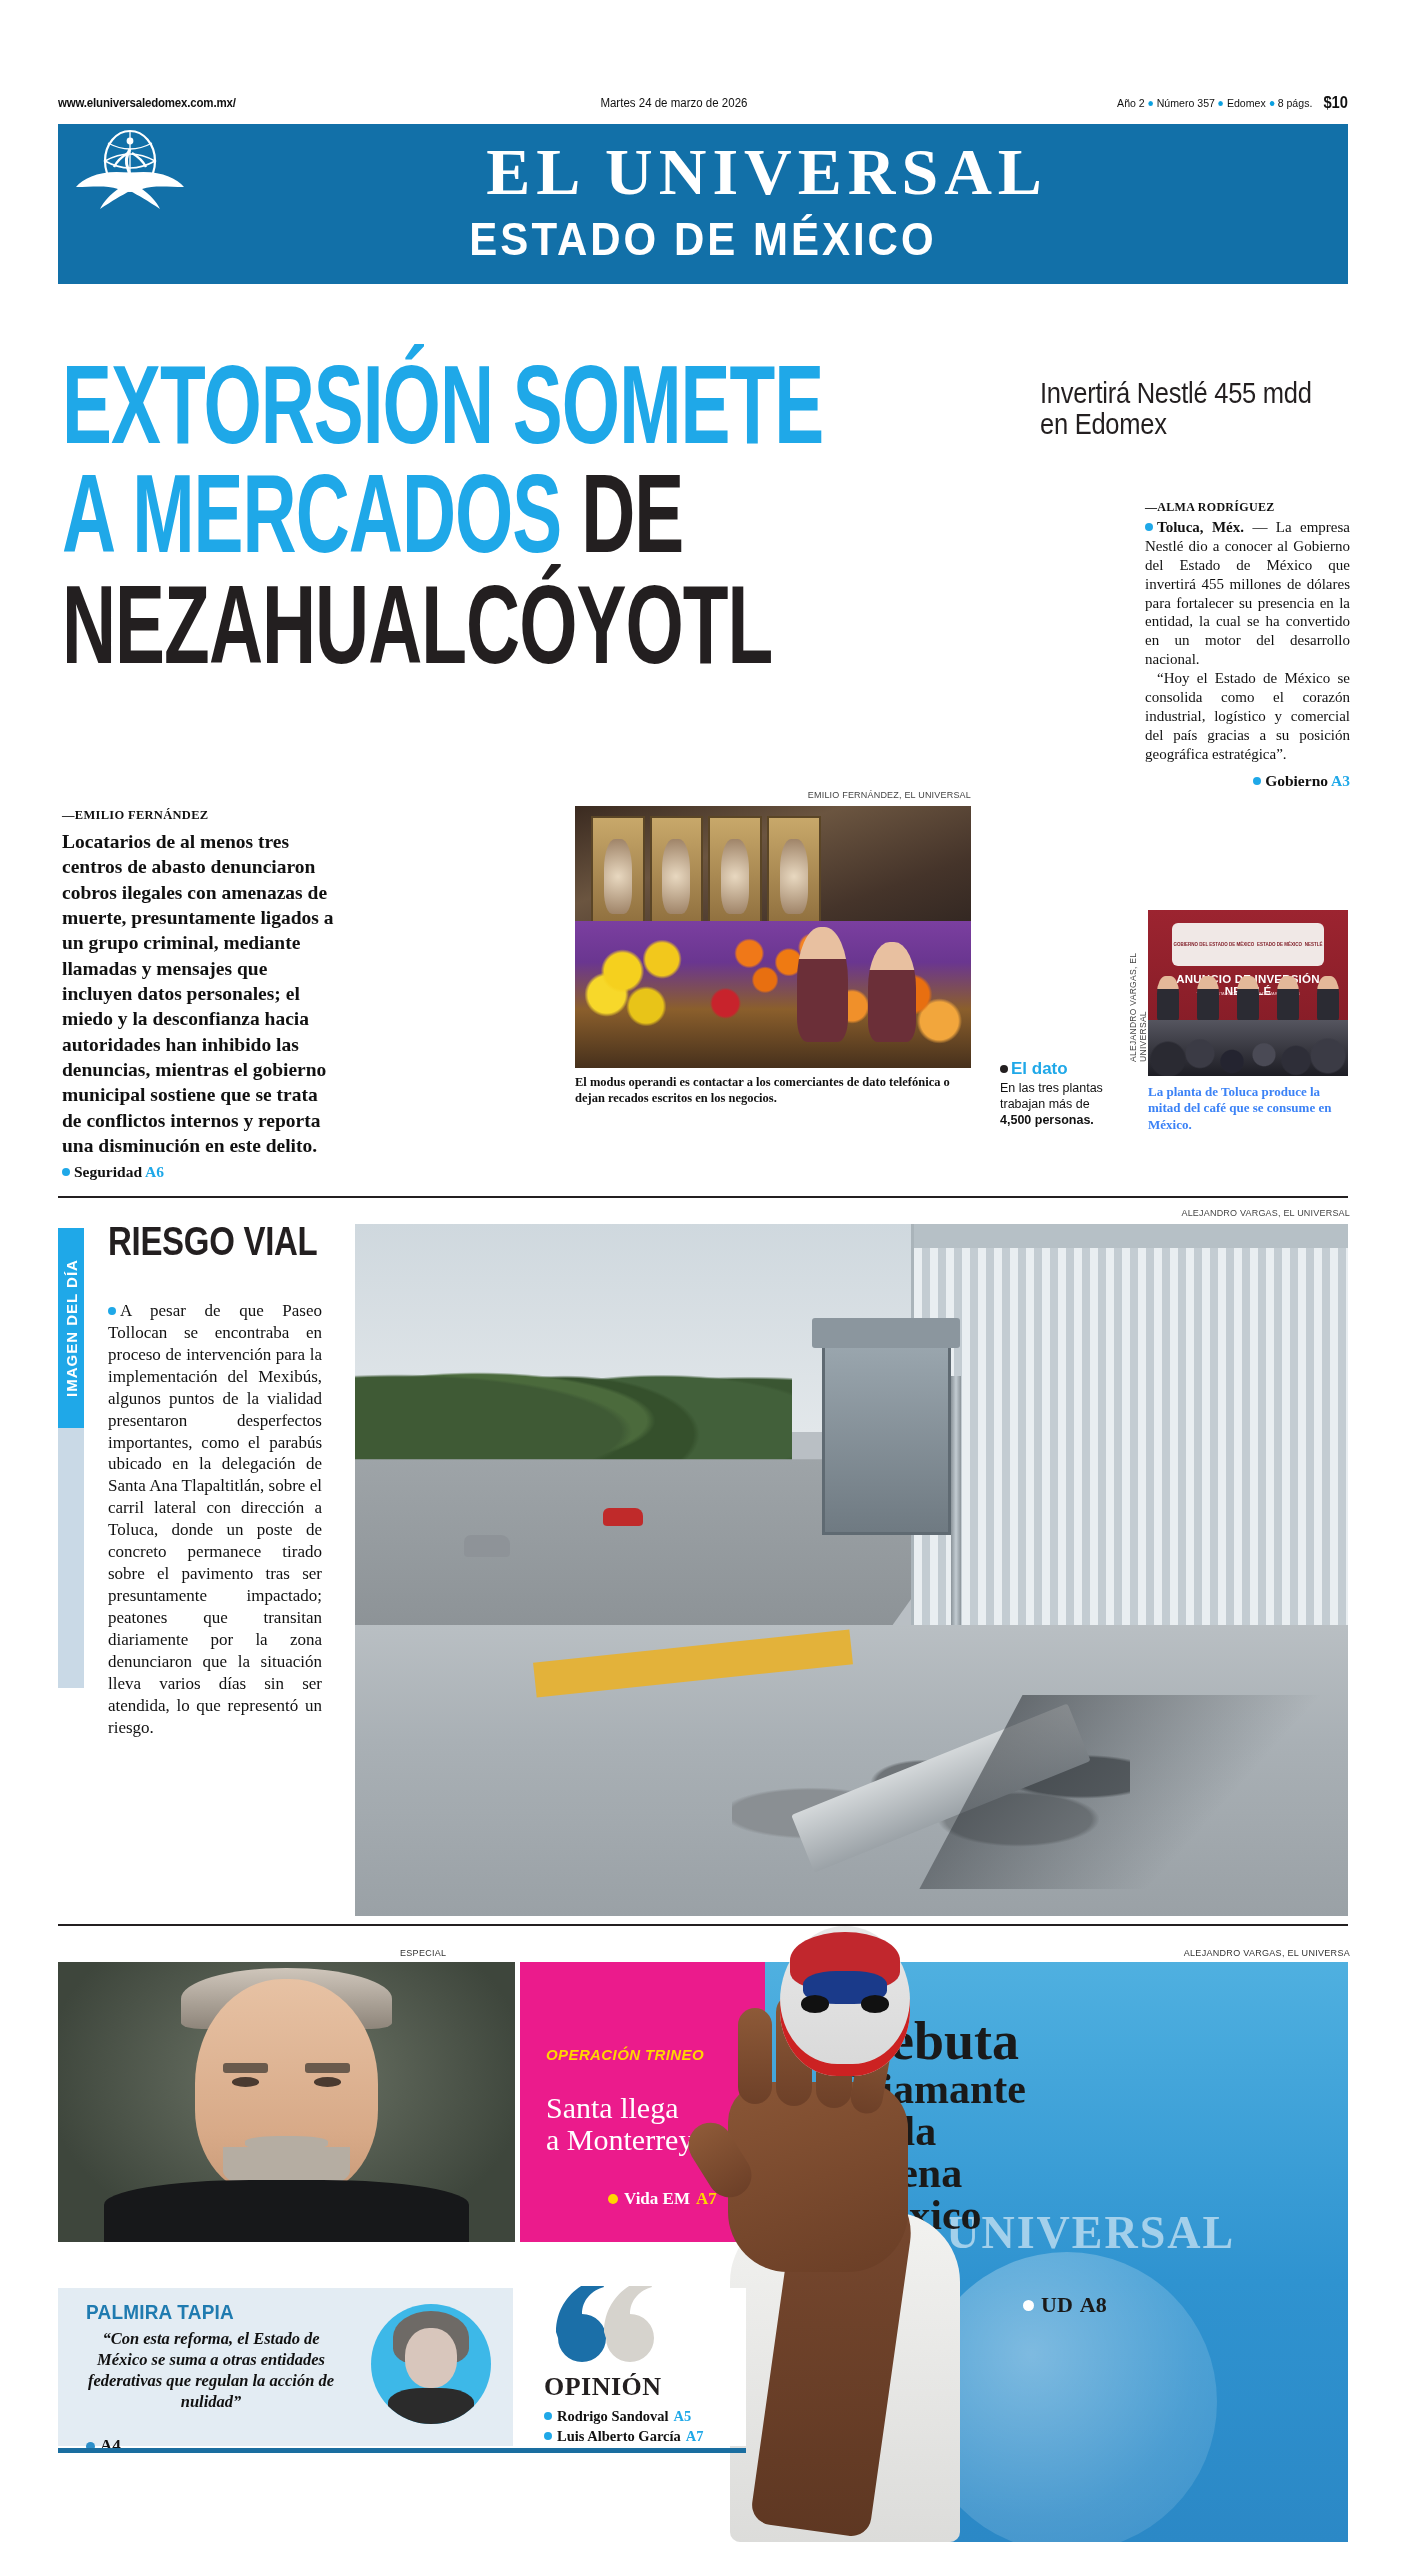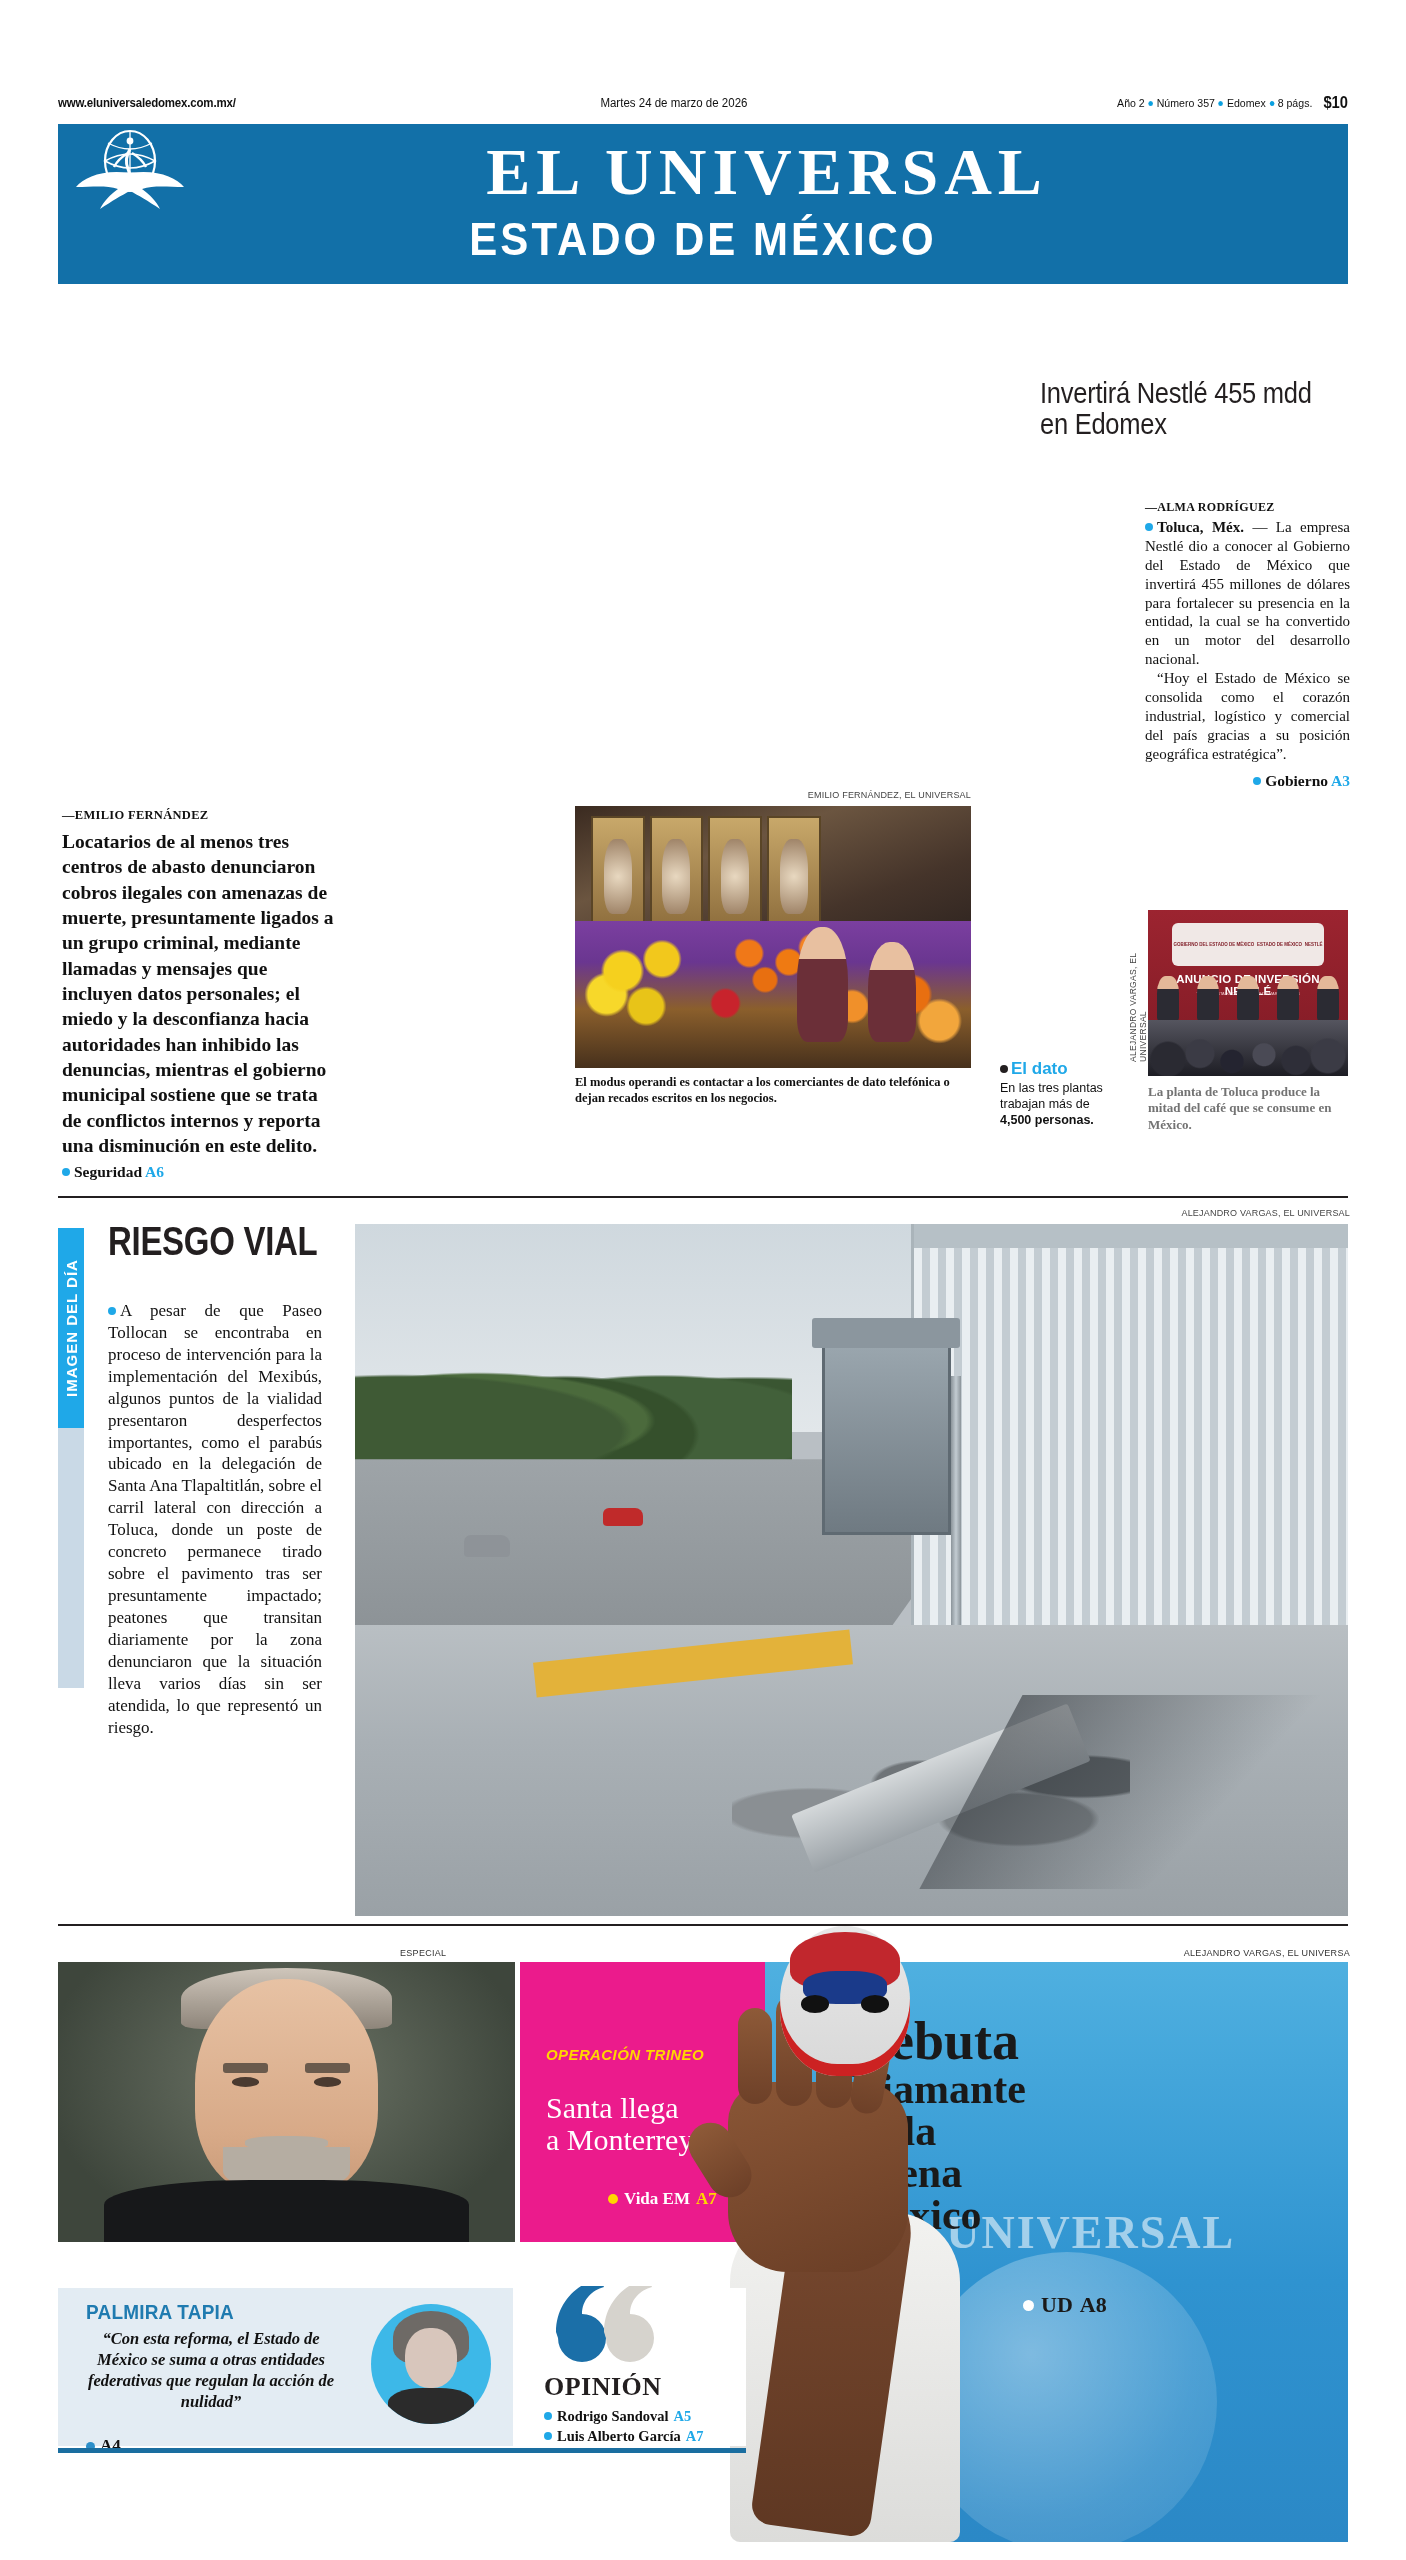--- a/index.html
+++ b/index.html
@@ -222,21 +222,21 @@
       radial-gradient(circle at 26% 60%, #3b3b45 0 9%, transparent 10%),
       radial-gradient(circle at 42% 74%, #242430 0 9%, transparent 10%),
       radial-gradient(circle at 58% 62%, #4a4a55 0 9%, transparent 10%),
       radial-gradient(circle at 74% 72%, #2e2e38 0 9%, transparent 10%),
       radial-gradient(circle at 90% 64%, #3b3b45 0 9%, transparent 10%),
       linear-gradient(180deg,#55555f,#1d1d24);
   }
   .ncaption {
     position:absolute; left:1148px; top:1084px; width:202px;
     font-family:"Liberation Serif", serif; font-weight:700;
-    font-size:13px; line-height:1.25; color:#737373;
+    font-size:13px; line-height:1.25; color:#3b82f6;
   }
 
   
   .rule { position:absolute; background:#231f20; }
 
   
   .idd-tab {
     position:absolute; left:58px; top:1228px; width:26px; height:200px;
     background:#1fa8e8; color:#fff;
     font-family:"Liberation Sans", sans-serif; font-weight:800; font-size:15px;
@@ -573,20 +573,25 @@
       </svg>
     </div>
     <div class="titleblock">
       <div class="t1">EL UNIVERSAL</div>
     </div>
   </div>
   <div class="mast2wrap">
     <div class="t2">ESTADO DE MÉXICO</div>
   </div>
 
+  <div class="headline">
+    <div class="hl-line l1">EXTORSIÓN SOMETE</div>
+    <div class="hl-line l2"><span>A MERCADOS</span> <span class="blk">DE</span></div>
+    <div class="hl-line l3">NEZAHUALCÓYOTL</div>
+  </div>
 
   <div class="lead">
     <div class="byline">—EMILIO FERNÁNDEZ</div>
     <p><span>Locatarios de al menos tres centros de abasto denunciaron cobros ilegales con amenazas de muerte, presuntamente ligados a un grupo criminal, mediante llamadas y mensajes que incluyen datos personales; el miedo y la desconfianza hacia autoridades han inhibido las denuncias, mientras el gobierno municipal sostiene que se trata de conflictos internos y reporta una disminución en este delito.</span>
       <span class="sec-link"><span class="bdot"></span><b>Seguridad</b> <span class="pg">A6</span></span>
     </p>
   </div>
 
   <div style="position:absolute; left:575px; top:790px; width:396px;">
     <div class="photo-credit">EMILIO FERNÁNDEZ, EL UNIVERSAL</div>

